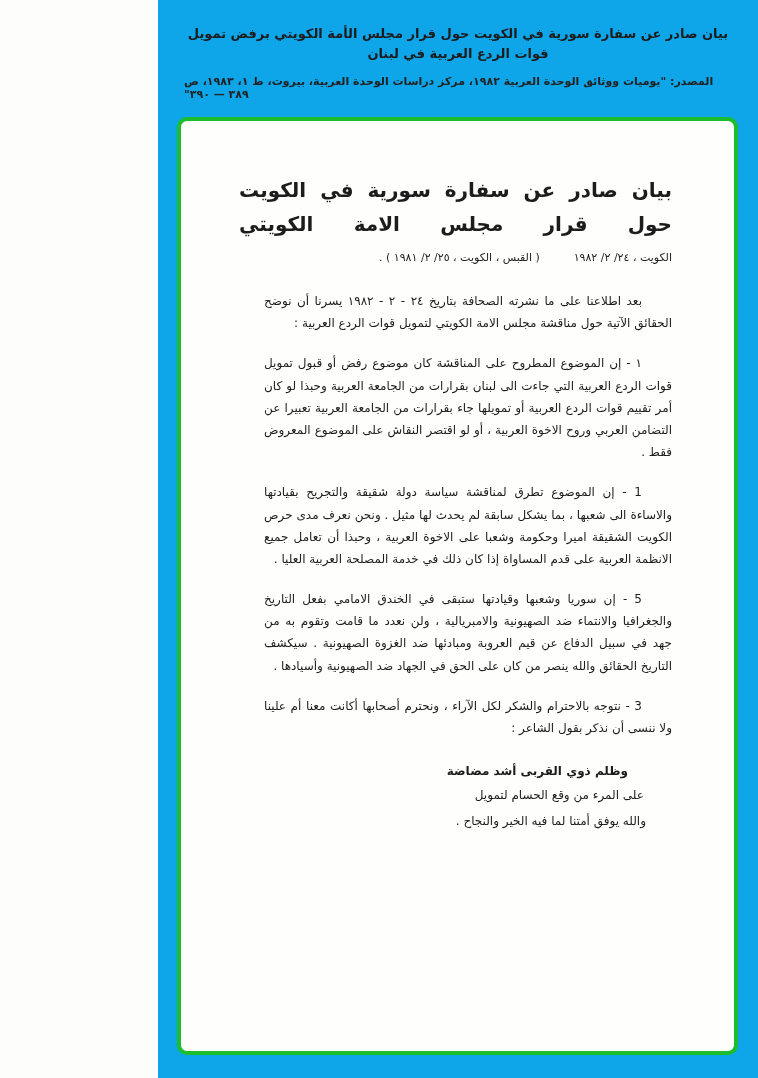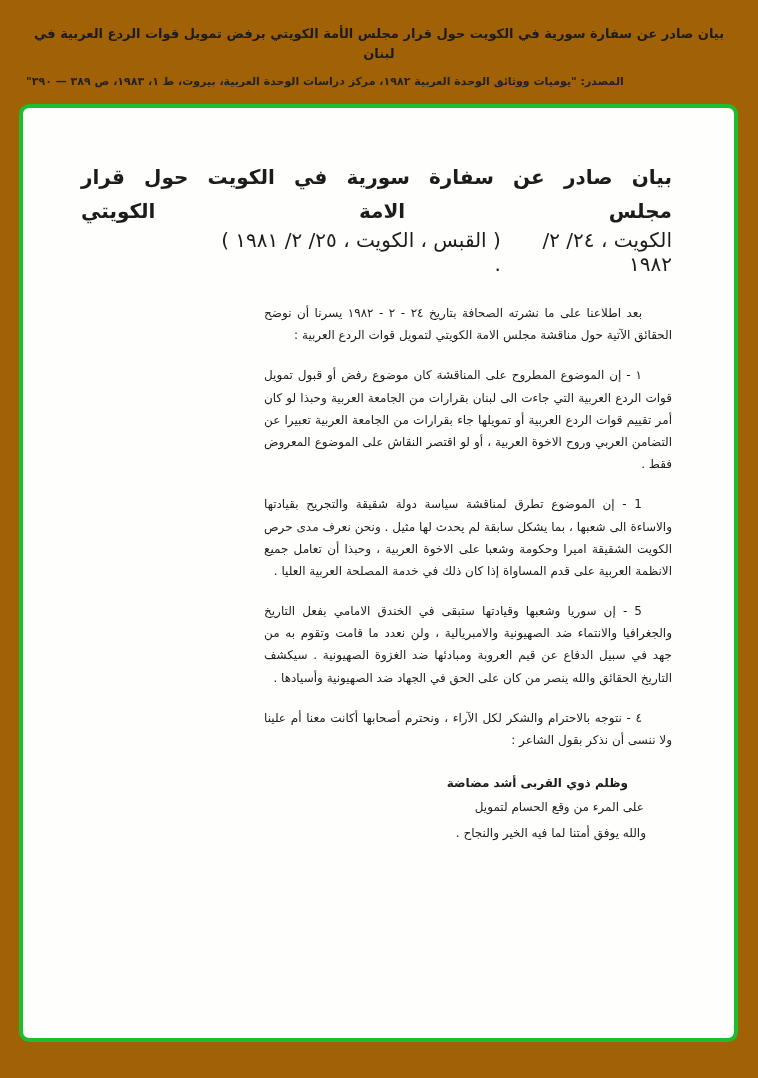--- a/index.html
+++ b/index.html
@@ -5,24 +5,24 @@
   html, body { margin: 0; padding: 0; }
   body {
     width: 758px;
     height: 1078px;
     background: #fdfdfb;
     font-family: "DejaVu Sans", sans-serif;
     color: #1c1c1c;
     direction: rtl;
   }
   .page {
-    width: 758px;
+    width: 600px;
     height: 1078px;
     overflow: hidden;
-    background: #a16207;
+    background: #0ea5e9;
     box-sizing: border-box;
   }
   .top-header {
     padding: 24px 26px 0 26px;
   }
   .top-title {
     font-weight: bold;
     font-size: 13px;
     text-align: center;
     line-height: 1.5;
@@ -58,21 +58,22 @@
     text-align-last: justify;
   }
   .doc-title .line2 {
     text-align: right;
     text-align-last: auto;
   }
   .dateline {
     display: flex;
     justify-content: space-between;
     flex-direction: row-reverse; 
-    font-size: 20px;
+    font-size: 11px;
+    margin-top: 10px;
     padding-left: 0;
   }
   .dateline .citation {
     margin-left: 140px;
   }
   .doc-body {
     width: 408px;        
     margin-top: 26px;
     font-size: 12px;
     line-height: 1.85;
@@ -117,21 +118,21 @@
       <div class="dateline">
         <span class="citation">( القبس ، الكويت ، ٢٥/ ٢/ ١٩٨١ ) .</span>
         <span class="place-date">الكويت ، ٢٤/ ٢/ ١٩٨٢</span>
       </div>
 
       <div class="doc-body">
         <p class="para intro">بعد اطلاعنا على ما نشرته الصحافة بتاريخ ٢٤ - ٢ - ١٩٨٢ يسرنا أن نوضح الحقائق الآتية حول مناقشة مجلس الامة الكويتي لتمويل قوات الردع العربية :</p>
         <p class="para numbered">١ - إن الموضوع المطروح على المناقشة كان موضوع رفض أو قبول تمويل قوات الردع العربية التي جاءت الى لبنان بقرارات من الجامعة العربية وحبذا لو كان أمر تقييم قوات الردع العربية أو تمويلها جاء بقرارات من الجامعة العربية تعبيرا عن التضامن العربي وروح الاخوة العربية ، أو لو اقتصر النقاش على الموضوع المعروض فقط .</p>
         <p class="para numbered">1 - إن الموضوع تطرق لمناقشة سياسة دولة شقيقة والتجريح بقيادتها والاساءة الى شعبها ، بما يشكل سابقة لم يحدث لها مثيل . ونحن نعرف مدى حرص الكويت الشقيقة اميرا وحكومة وشعبا على الاخوة العربية ، وحبذا أن تعامل جميع الانظمة العربية على قدم المساواة إذا كان ذلك في خدمة المصلحة العربية العليا .</p>
         <p class="para numbered">5 - إن سوريا وشعبها وقيادتها ستبقى في الخندق الامامي بفعل التاريخ والجغرافيا والانتماء ضد الصهيونية والامبريالية ، ولن نعدد ما قامت وتقوم به من جهد في سبيل الدفاع عن قيم العروبة ومبادئها ضد الغزوة الصهيونية . سيكشف التاريخ الحقائق والله ينصر من كان على الحق في الجهاد ضد الصهيونية وأسيادها .</p>
-        <p class="para numbered">٤ - نتوجه بالاحترام والشكر لكل الآراء ، ونحترم أصحابها أكانت معنا أم علينا ولا ننسى أن نذكر بقول الشاعر :</p>
+        <p class="para numbered">3 - نتوجه بالاحترام والشكر لكل الآراء ، ونحترم أصحابها أكانت معنا أم علينا ولا ننسى أن نذكر بقول الشاعر :</p>
 
         <div class="poem">
           <div class="poem-line-1">وظلم ذوي القربى أشد مضاضة</div>
           <div class="poem-line-2">على المرء من وقع الحسام لتمويل</div>
         </div>
 
         <div class="closing-line">والله يوفق أمتنا لما فيه الخير والنجاح .</div>
       </div>
 
     </div>

